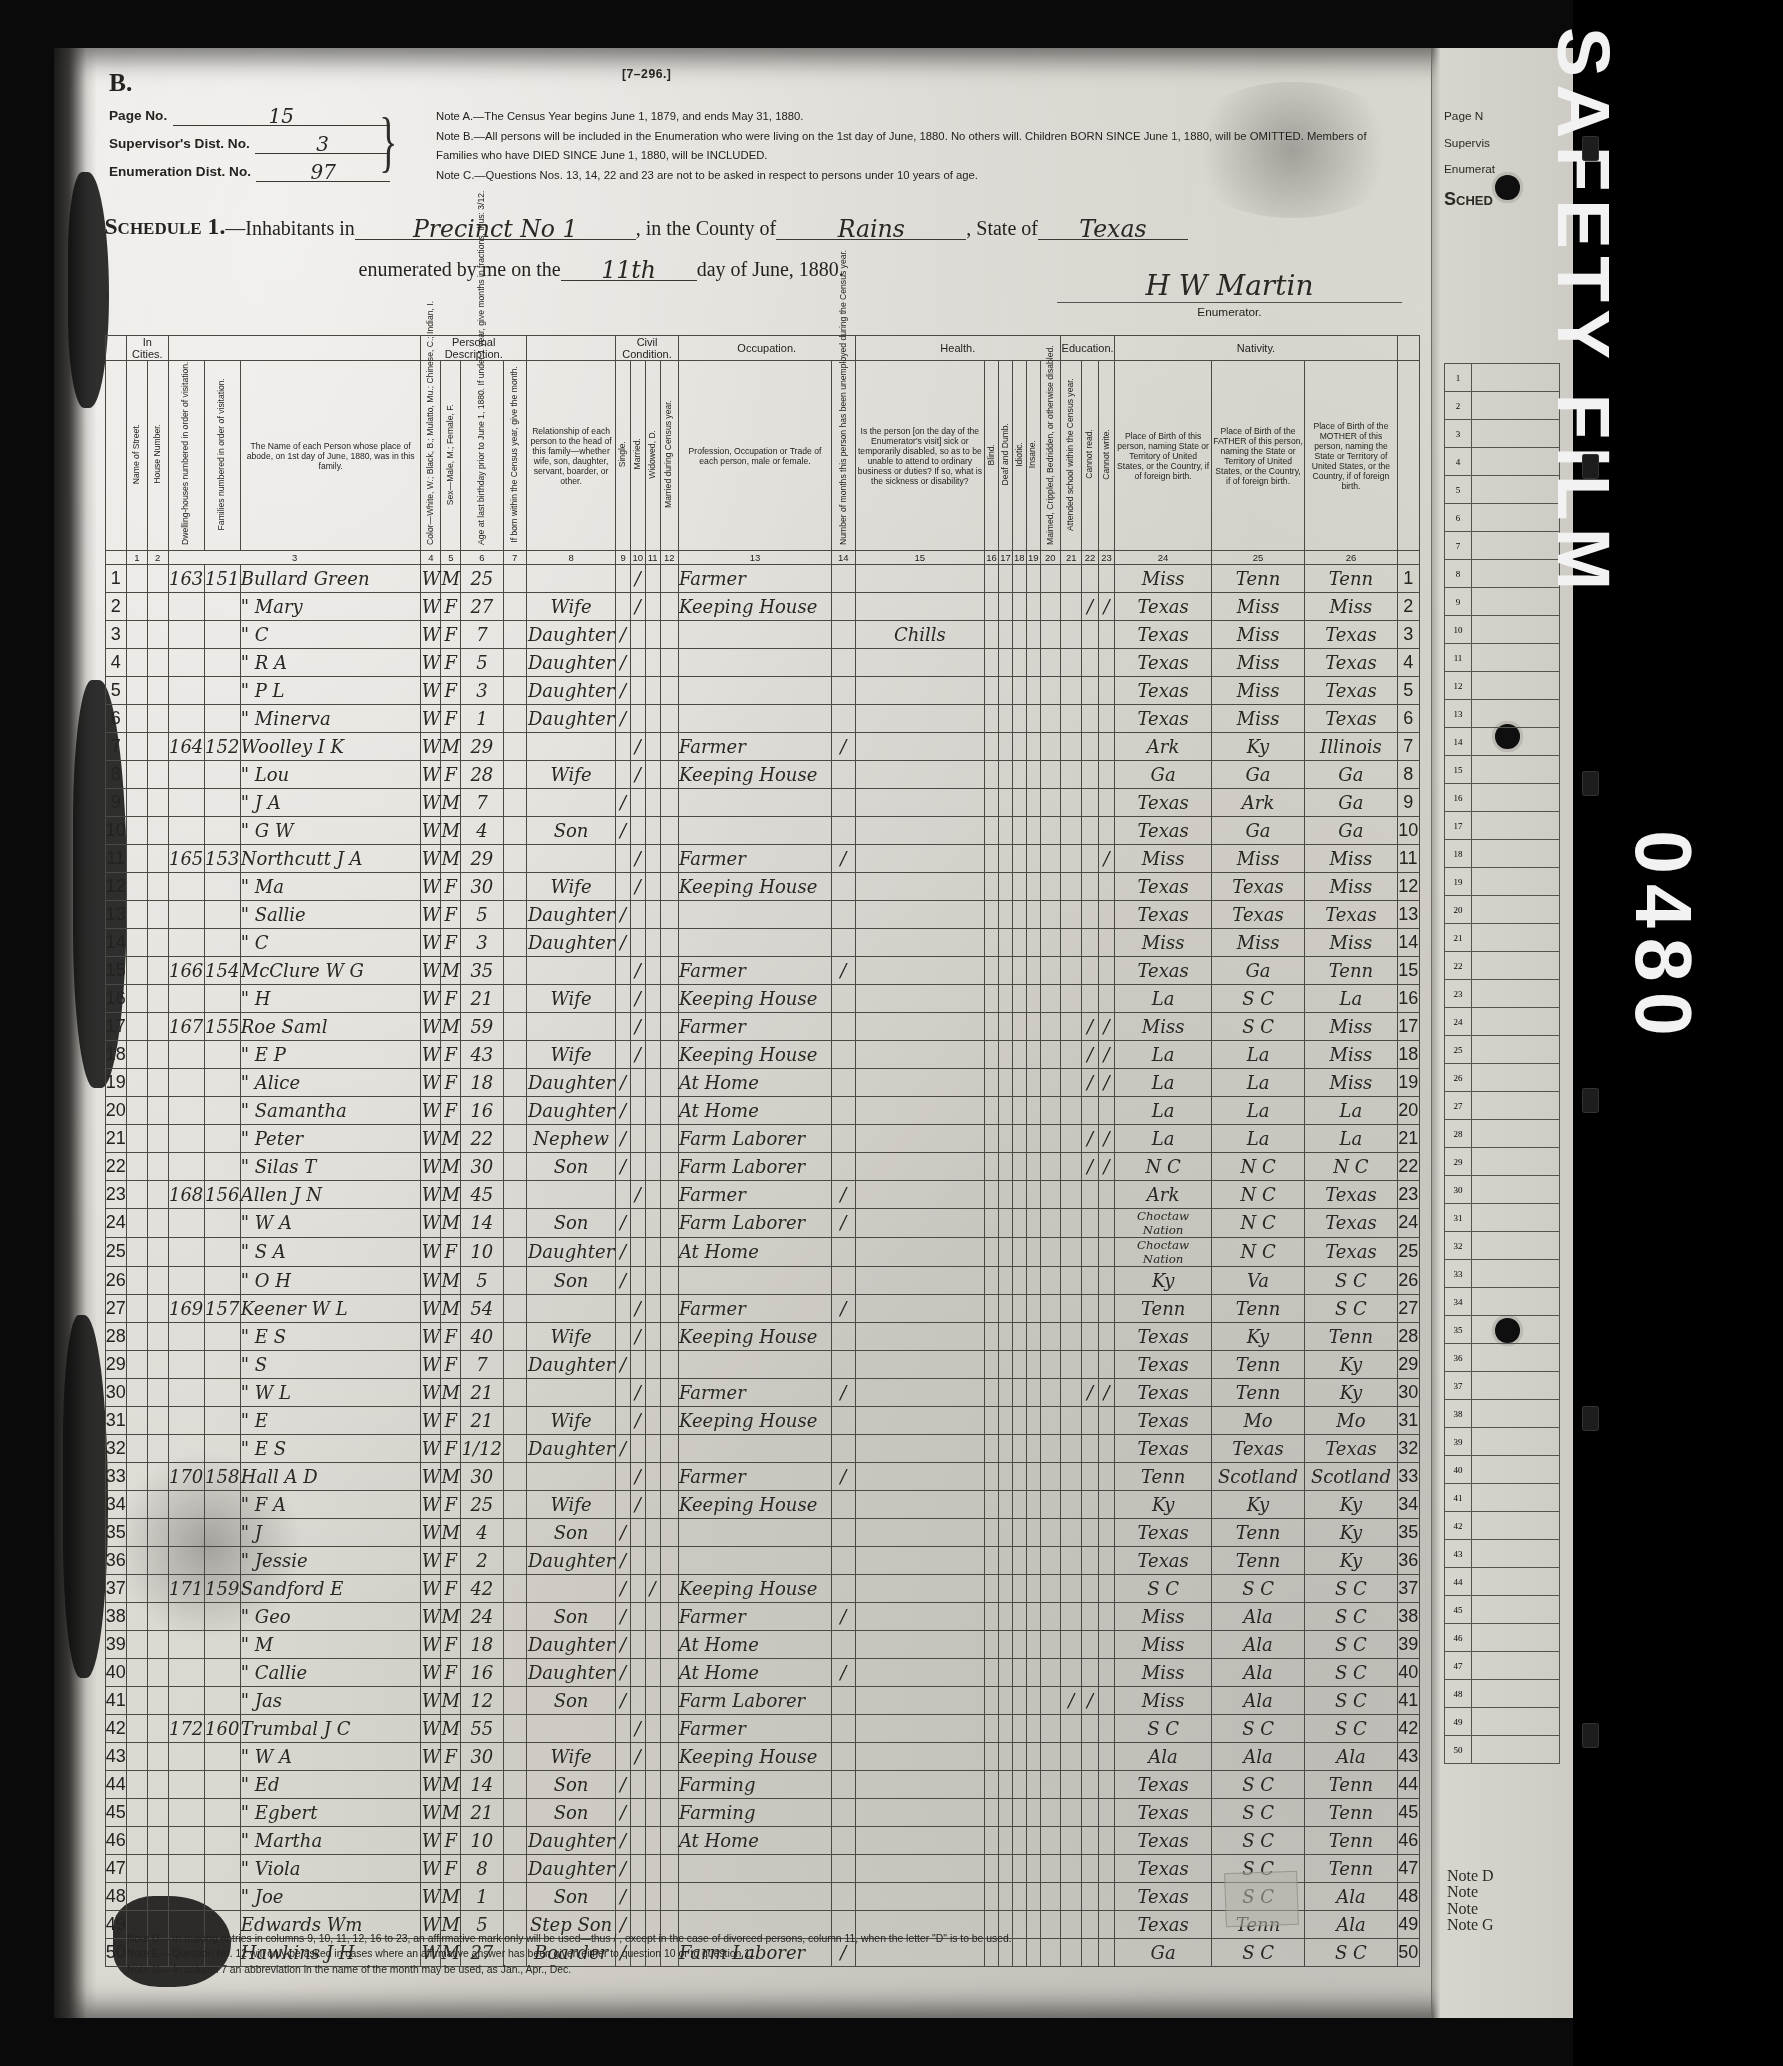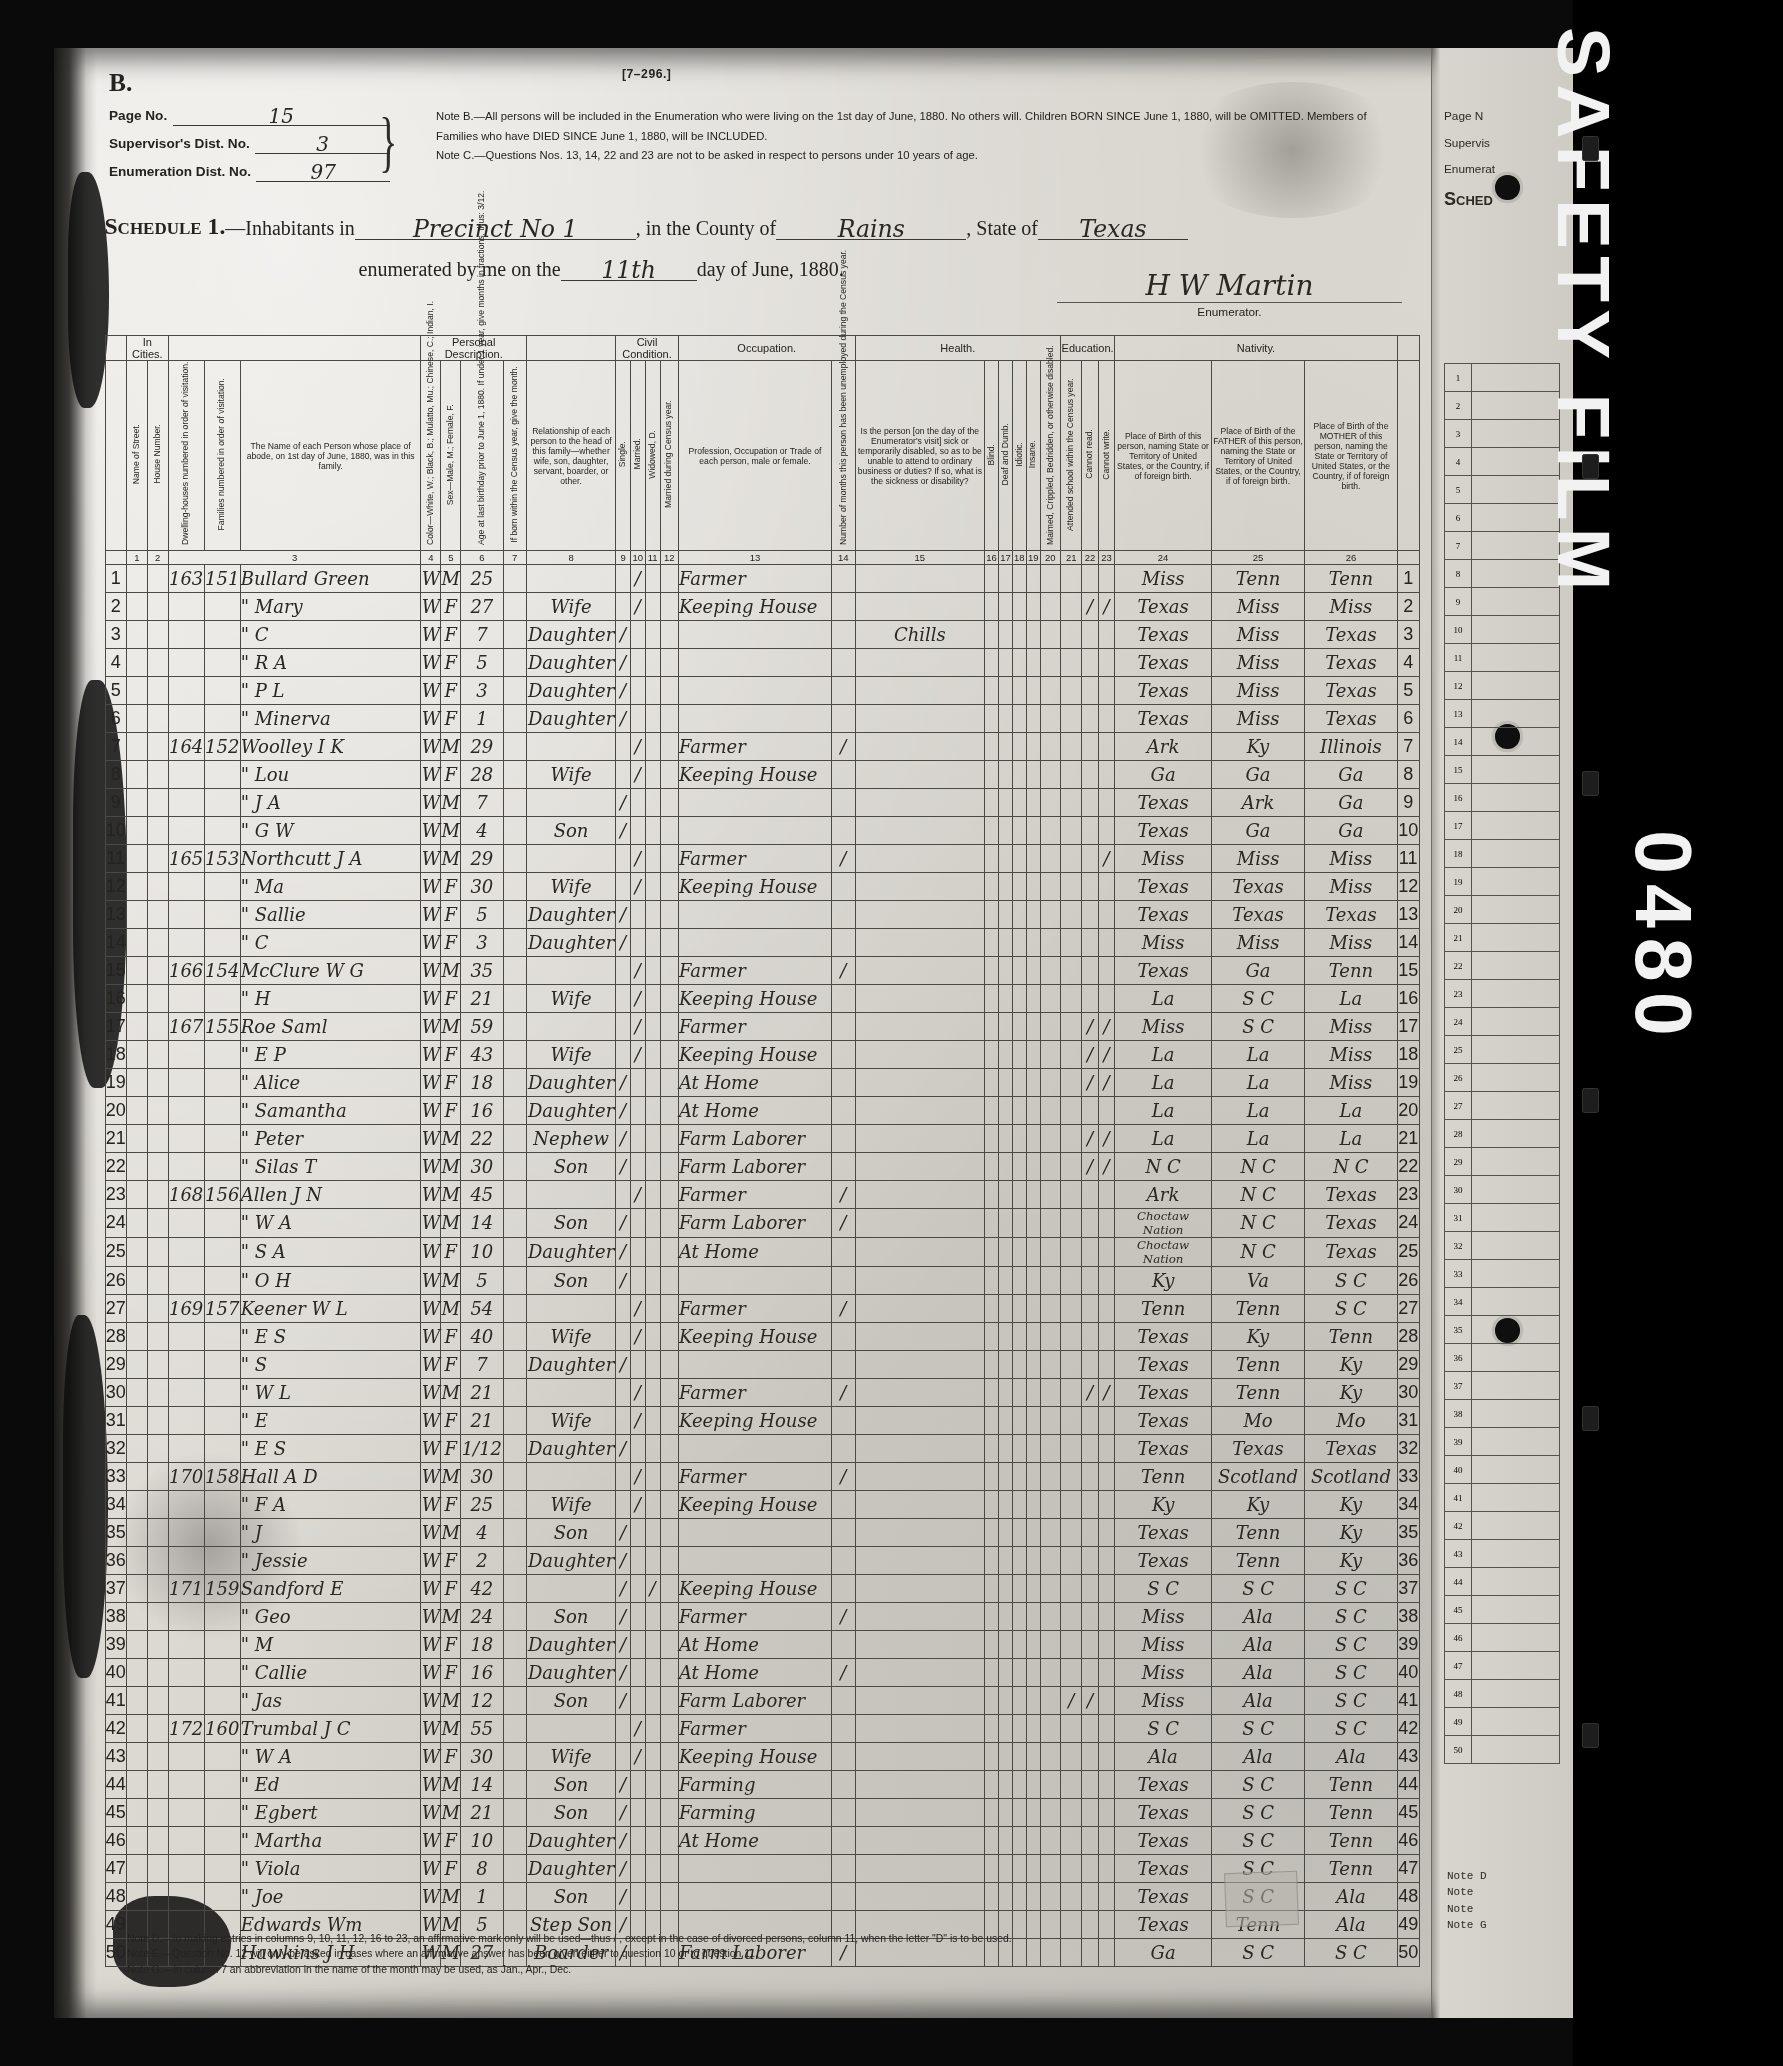--- a/index.html
+++ b/index.html
@@ -211,20 +211,21 @@
         <span class="val hand">3</span>
       </div>
       <div class="row">
         <span class="lbl">Enumeration Dist. No.</span>
         <span class="val hand">97</span>
       </div>
     </div>
     <div class="brace">}</div>
 
     <div class="notes">
+      <div>Note A.—The Census Year begins June 1, 1879, and ends May 31, 1880.</div>
       <div>Note B.—All persons will be included in the Enumeration who were living on the 1st day of June, 1880. No others will. Children BORN SINCE June 1, 1880, will be OMITTED. Members of Families who have DIED SINCE June 1, 1880, will be INCLUDED.</div>
       <div>Note C.—Questions Nos. 13, 14, 22 and 23 are not to be asked in respect to persons under 10 years of age.</div>
     </div>
 
     <div class="sched">
       <div class="l1">
         <span class="sc">Schedule 1.</span>
         <span class="txt">—Inhabitants in</span>
         <span class="fill hand" style="width:281px;">Precinct No 1</span>
         <span class="txt">, in the County of</span>
@@ -2140,21 +2141,21 @@
             <td style="width: 27px;">49</td>
             <td></td>
           </tr>
           <tr>
             <td style="width: 27px;">50</td>
             <td></td>
           </tr>
         </tbody>
       </table>
   </div>
-  <div style="position:absolute; left:1447px; top:1868px; font-family:Liberation Mono, monospace; font-size:11px; color:#2b2a26; line-height:16.3px;">
+  <div style="position:absolute; left:1447px; top:1868px; font-family:Liberation Serif, serif; font-size:16px; color:#2b2a26; line-height:16.3px;">
     <div>Note D</div>
     <div>Note</div>
     <div>Note</div>
     <div>Note G</div>
   </div>
 
   <div id="safety">
     <div class="vtext word">SAFETY FILM</div>
     <div class="vtext num">0480</div>
     <div class="sprocket" style="top:136px;"></div>

